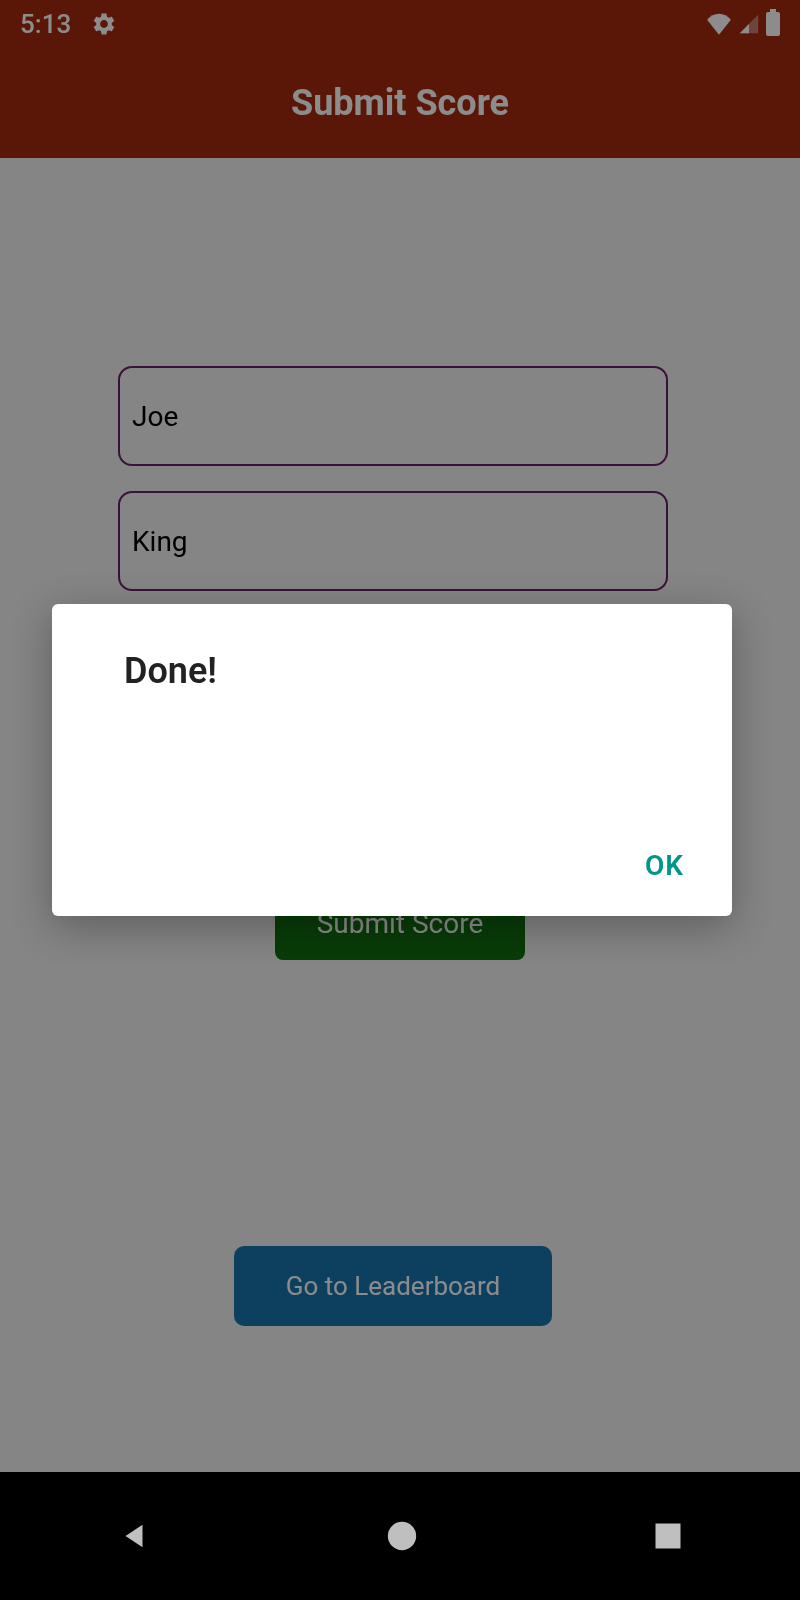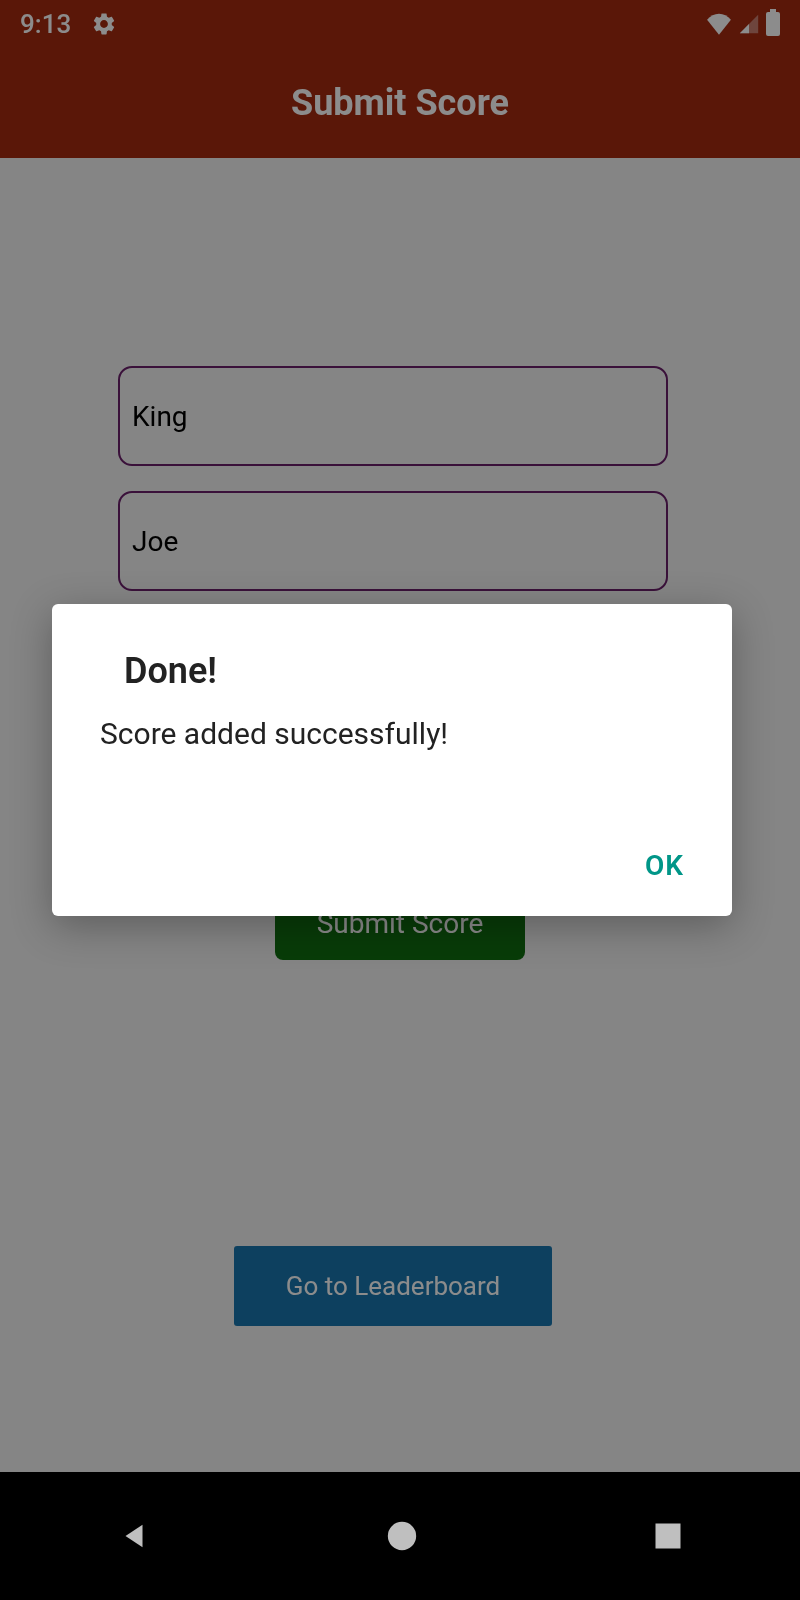--- a/index.html
+++ b/index.html
@@ -78,21 +78,21 @@
       font-weight: 400;
       margin: 270px auto 0;
       display: block;
     }
     .leaderboard-btn {
       width: 318px;
       height: 80px;
       background: #1976ae;
       color: white;
       border: none;
-      border-radius: 3px;
+      border-radius: 10px;
       font-size: 26px;
       font-weight: 400;
       position: absolute;
       left: 234px;
       top: 1246px;
     }
     .overlay {
       position: absolute;
       top: 0;
       left: 0;
@@ -151,21 +151,21 @@
       height: 26px;
     }
     .battery { width: 14px; height: 24px; background: white; border-radius: 2px; position: relative;}
     .battery::before { content:''; position:absolute; top:-3px; left:4px; width:6px; height:3px; background:white;}
   </style>
 </head>
 <body>
 
 <div class="status-bar">
   <div class="status-left">
-    <span class="status-time">9:13</span>
+    <span class="status-time">5:13</span>
     <svg class="gear-icon" viewBox="0 0 24 24" fill="white">
       <path d="M19.14,12.94c0.04-0.3,0.06-0.61,0.06-0.94c0-0.32-0.02-0.64-0.07-0.94l2.03-1.58c0.18-0.14,0.23-0.41,0.12-0.61 l-1.92-3.32c-0.12-0.22-0.37-0.29-0.59-0.22l-2.39,0.96c-0.5-0.38-1.03-0.7-1.62-0.94L14.4,2.81c-0.04-0.24-0.24-0.41-0.48-0.41 h-3.84c-0.24,0-0.43,0.17-0.47,0.41L9.25,5.35C8.66,5.59,8.12,5.92,7.63,6.29L5.24,5.33c-0.22-0.08-0.47,0-0.59,0.22L2.74,8.87 C2.62,9.08,2.66,9.34,2.86,9.48l2.03,1.58C4.84,11.36,4.8,11.69,4.8,12s0.02,0.64,0.07,0.94l-2.03,1.58 c-0.18,0.14-0.23,0.41-0.12,0.61l1.92,3.32c0.12,0.22,0.37,0.29,0.59,0.22l2.39-0.96c0.5,0.38,1.03,0.7,1.62,0.94l0.36,2.54 c0.05,0.24,0.24,0.41,0.48,0.41h3.84c0.24,0,0.44-0.17,0.47-0.41l0.36-2.54c0.59-0.24,1.13-0.56,1.62-0.94l2.39,0.96 c0.22,0.08,0.47,0,0.59-0.22l1.92-3.32c0.12-0.22,0.07-0.47-0.12-0.61L19.14,12.94z M12,15.6c-1.98,0-3.6-1.62-3.6-3.6 s1.62-3.6,3.6-3.6s3.6,1.62,3.6,3.6S13.98,15.6,12,15.6z"></path>
     </svg>
   </div>
   <div class="status-right">
     <svg width="26" height="22" viewBox="0 0 24 20" fill="white">
       <path d="M12 20L1 6C4 2.5 7.8 0.5 12 0.5S20 2.5 23 6L12 20z"></path>
     </svg>
     <svg width="22" height="22" viewBox="0 0 24 24">
       <path d="M2 22h20V2L2 22z" fill="rgba(255,255,255,0.4)"></path>
@@ -173,32 +173,31 @@
     </svg>
     <div class="battery"></div>
   </div>
 </div>
 
 <div class="app-bar">
   <span class="app-title">Submit Score</span>
 </div>
 
 <div class="content">
+  <input class="input-field" value="Joe" style="">
   <input class="input-field" value="King" style="">
-  <input class="input-field" value="Joe" style="">
   <button class="submit-btn">Submit Score</button>
 </div>
 
 <button class="leaderboard-btn">Go to Leaderboard</button>
 
 <div class="overlay"></div>
 
 <div class="dialog">
   <div class="dialog-title">Done!</div>
-  <div class="dialog-message">Score added successfully!</div>
   <button class="dialog-ok">OK</button>
 </div>
 
 <div class="nav-bar">
   <svg width="34" height="34" viewBox="0 0 24 24" fill="#bfbfbf">
     <path d="M18 4v16L6 12z"></path>
   </svg>
   <svg width="34" height="34" viewBox="0 0 24 24" fill="#bfbfbf">
     <circle cx="12" cy="12" r="10"></circle>
   </svg>

